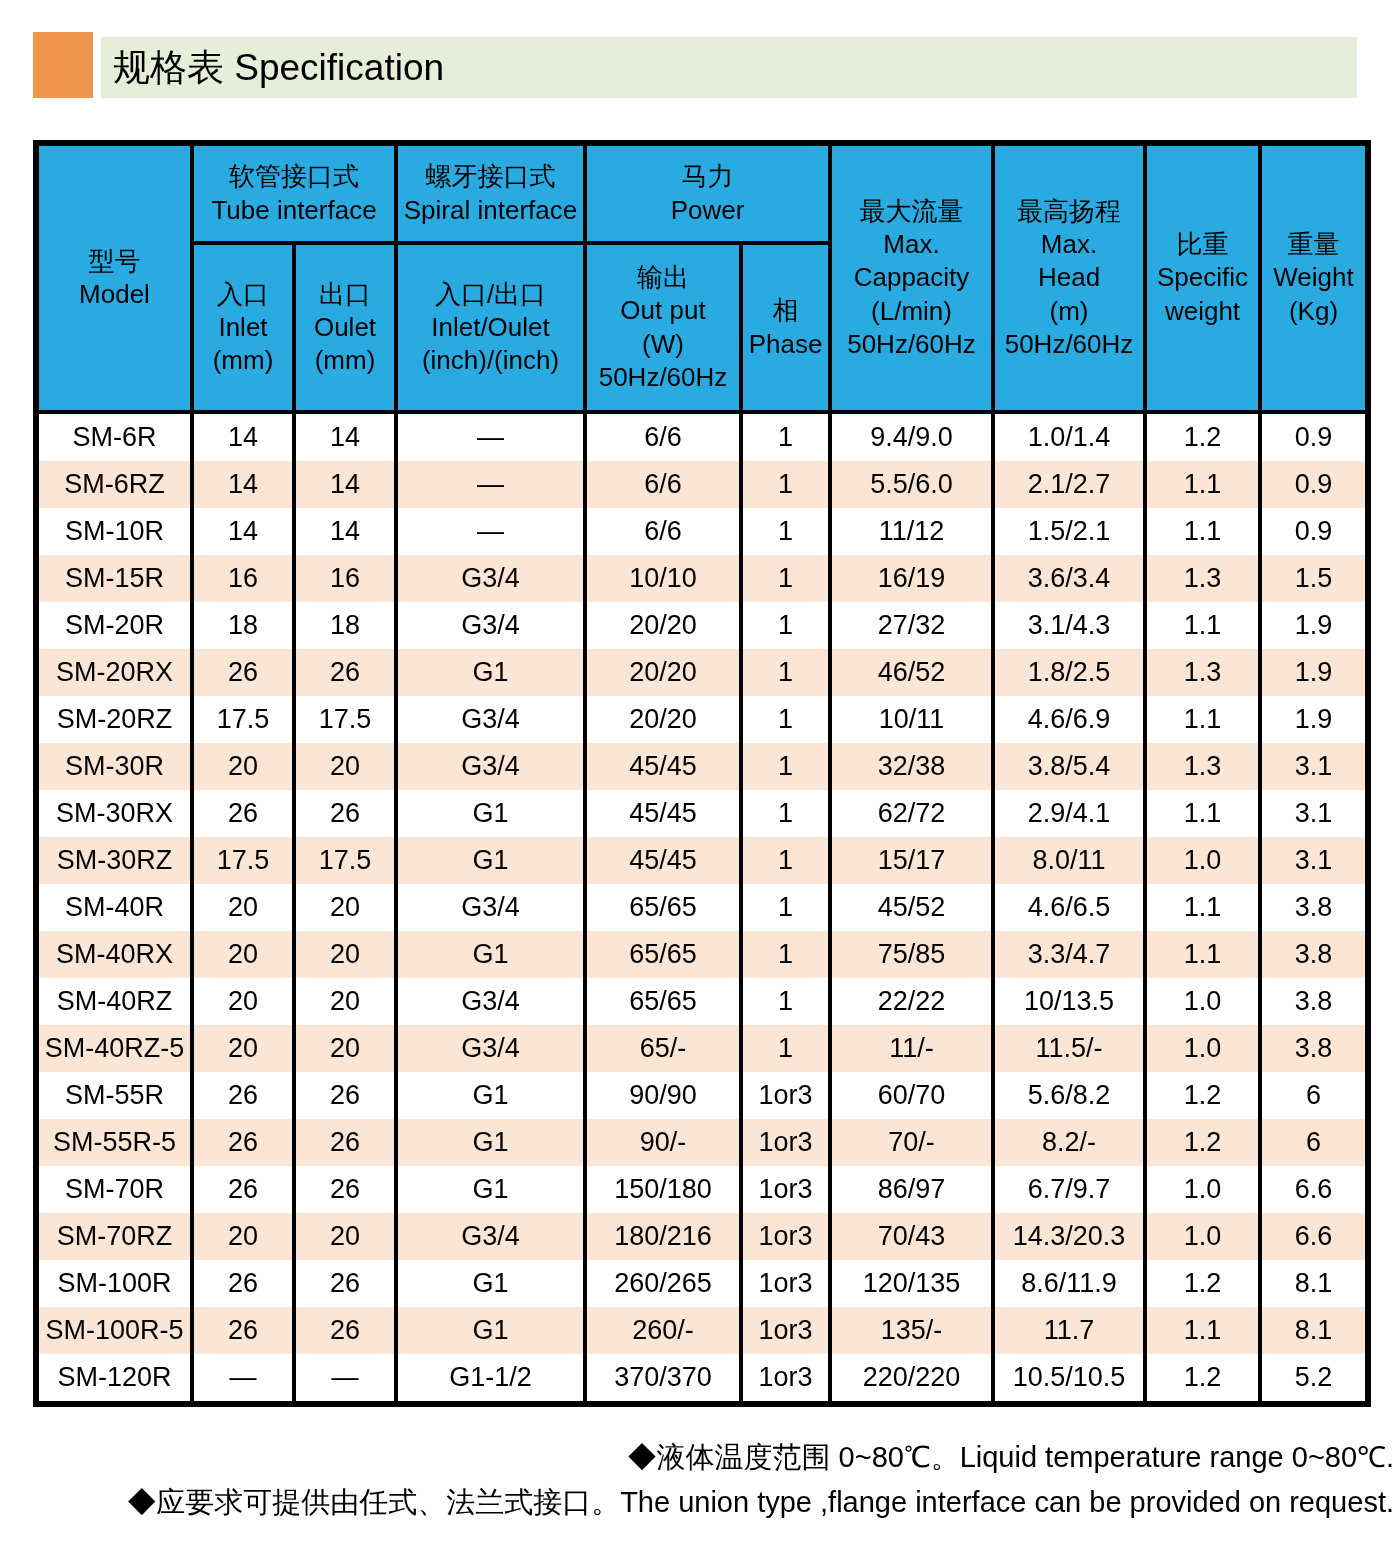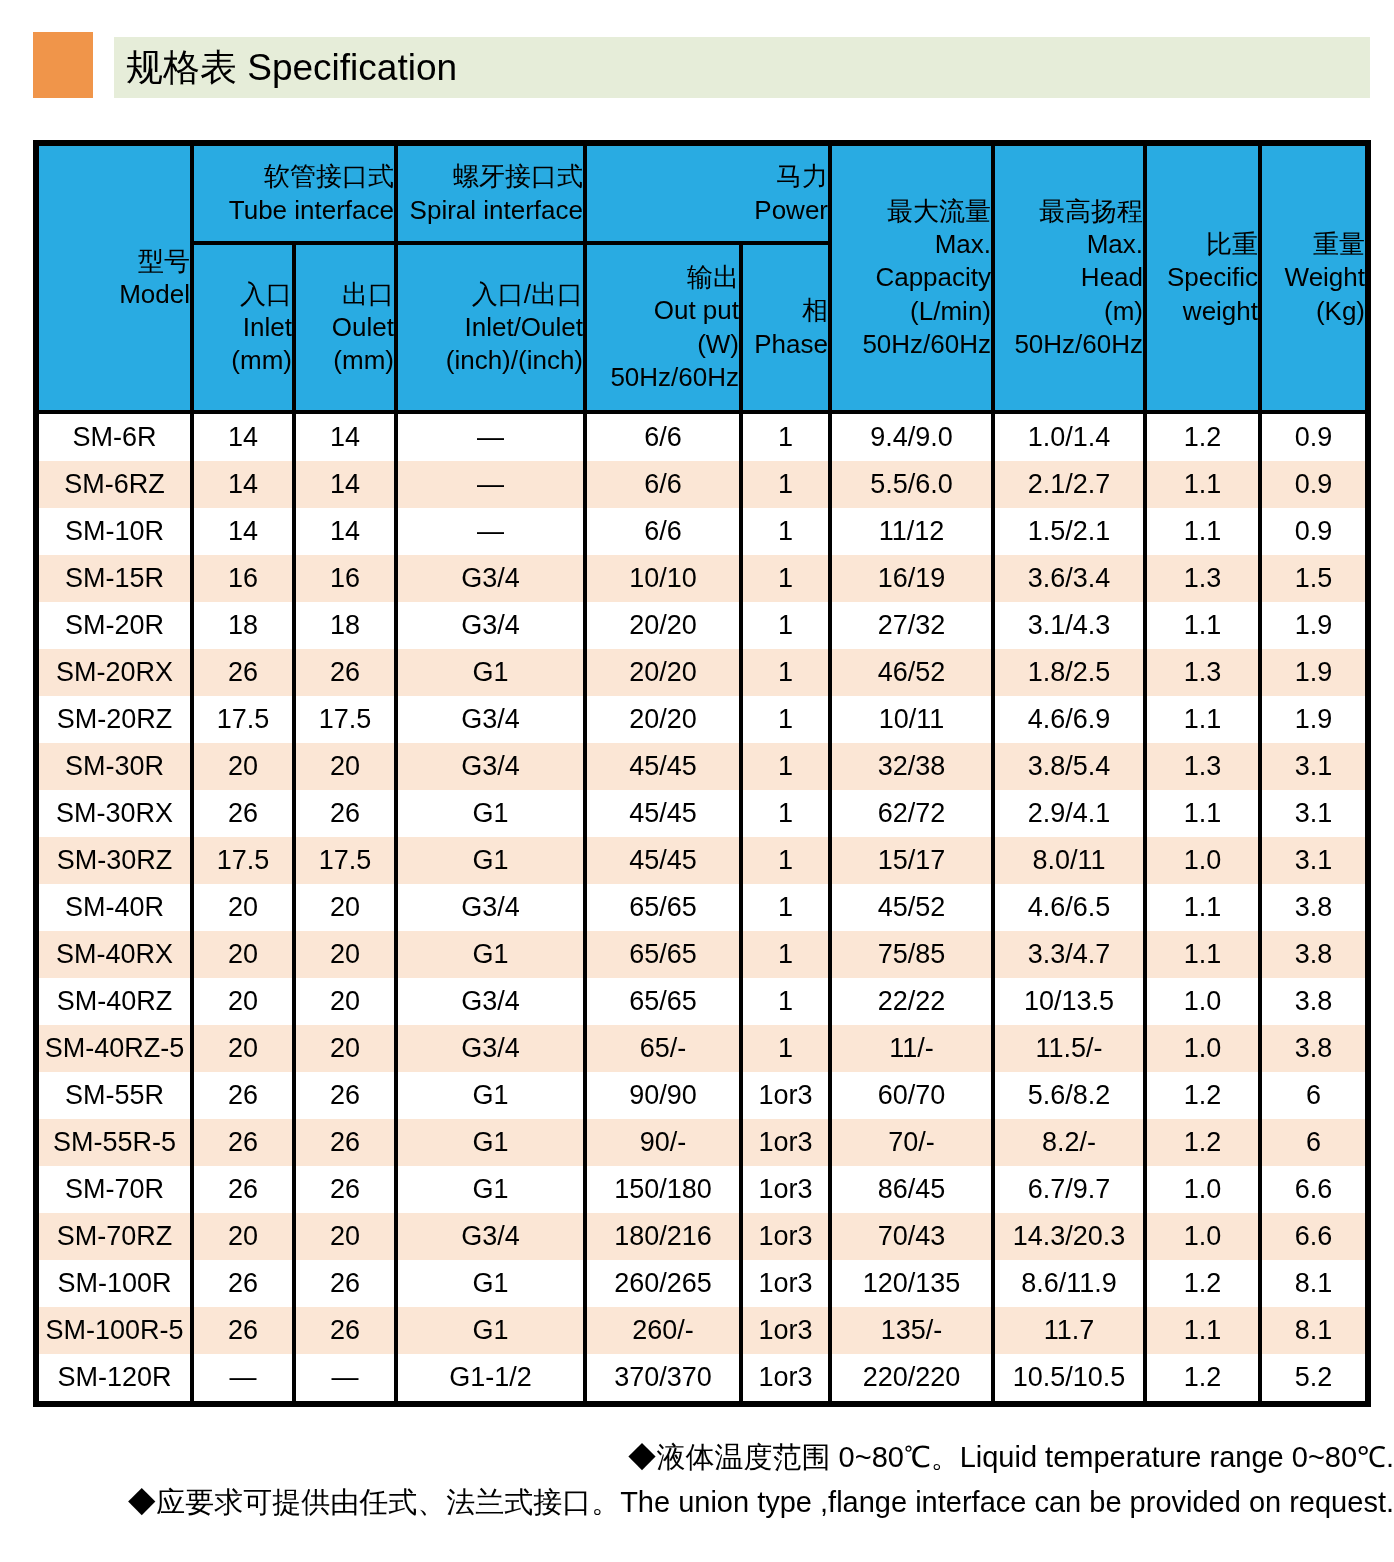--- a/index.html
+++ b/index.html
@@ -10,21 +10,21 @@
     color:#000;
     overflow:hidden;
   }
   .header-row { position:relative; height:100px; }
   .orange-square {
     position:absolute; left:33px; top:32px;
     width:60px; height:66px;
     background:#F0954A;
   }
   .title-band {
-    position:absolute; left:114px; top:37px;
+    position:absolute; left:101px; top:37px;
     width:1256px; height:61px;
     background:#E6EDD9;
     display:flex; align-items:center;
   }
   .title-text {
     font-size:37px; margin-left:12px;
     white-space:nowrap;
   }
 
   table.spec {
@@ -34,21 +34,21 @@
     margin:40px 0 0 33px;
     border:6px solid #000;
   }
   table.spec th {
     background:#29ABE2;
     border:4px solid #000;
     font-weight:400;
     font-size:26px;
     line-height:1.28;
     white-space:pre-line;
-    text-align:right;
+    text-align:center;
     vertical-align:middle;
     padding:0;
   }
   thead tr.group-row th { height:95px; }
   thead tr.sub-row th { height:165px; }
   th.model-h { border-bottom:none; }
 
   table.spec td {
     border-left:4px solid #000;
     border-right:4px solid #000;
@@ -333,21 +333,21 @@
         <td>1.2</td>
         <td>6</td>
       </tr>
       <tr>
         <td class="model-cell">SM-70R</td>
         <td>26</td>
         <td>26</td>
         <td>G1</td>
         <td>150/180</td>
         <td>1or3</td>
-        <td>86/45</td>
+        <td>86/97</td>
         <td>6.7/9.7</td>
         <td>1.0</td>
         <td>6.6</td>
       </tr>
       <tr class="alt">
         <td class="model-cell">SM-70RZ</td>
         <td>20</td>
         <td>20</td>
         <td>G3/4</td>
         <td>180/216</td>

